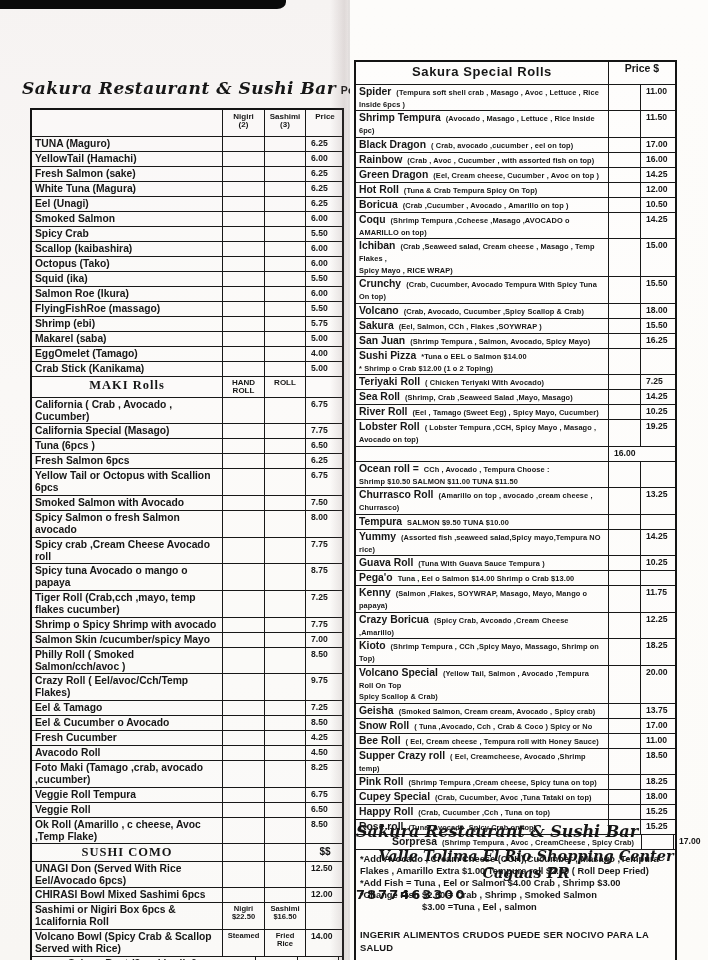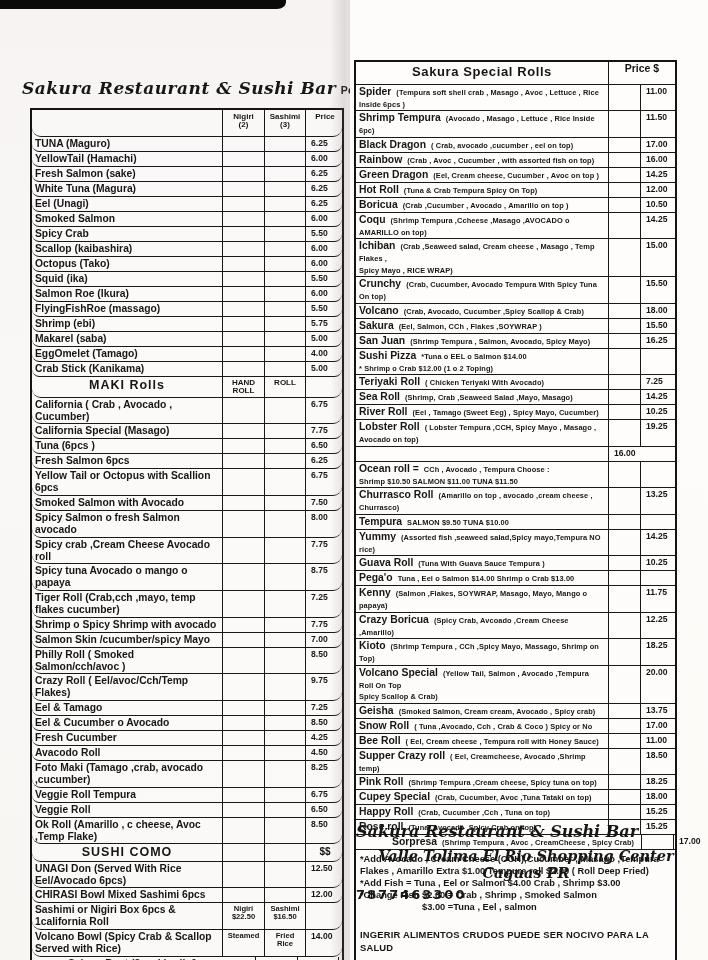--- a/index.html
+++ b/index.html
@@ -49,34 +49,34 @@
     font-family:"DejaVu Serif",serif;font-style:italic;font-weight:bold;
   }
   .lp-title .script{font-size:17px;letter-spacing:.5px;}
   .lp-title .suffix{font-size:10.5px;font-weight:bold;letter-spacing:.2px;}
   
   .menu-table{position:absolute;border:2px solid #141414;background:rgba(255,255,255,.35);}
   .left-table{left:30px;top:108px;width:310px;}
   .right-table{left:4px;top:60px;width:319px;} 
   .lrow,.rrow{display:grid;border-bottom:1.4px solid #181818;}
   .lrow:last-child,.rrow:last-child{border-bottom:none;padding-left:33px;}
-  .lrow{grid-template-columns:190px 42px 41px 37px;border-radius:9px;}
+  .lrow{grid-template-columns:190px 42px 41px 37px;}
   .rrow{grid-template-columns:252px 32px 35px;}
   .cell{
     padding:1px 3px;box-sizing:border-box;white-space:pre-line;
     font-size:10px;font-weight:bold;line-height:1.15;
     display:block;min-height:14px;
   }
   .cell + .cell{border-left:1.4px solid #181818;}
   .lrow .cell.item{font-size:10.3px;}
   .lrow .cell.c1,.lrow .cell.c2{font-size:7.6px;text-align:center;line-height:1.05;padding-top:2px;}
   .lrow .cell.price,.rrow .cell.price{font-size:8.6px;text-align:left;padding-left:5px;padding-top:2px;}
   .lrow.header .cell{font-size:8px;text-align:center;line-height:1.05;padding-top:3px;}
   .lrow.header{min-height:26px;}
-  .lrow.section .cell.item{font-size:12.5px;text-align:center;letter-spacing:1px;}
+  .lrow.section .cell.item{font-size:12.5px;text-align:center;letter-spacing:1px;font-family:Liberation Serif, serif;}
   .lrow.section .cell.c1,.lrow.section .cell.c2{font-size:8px;font-weight:bold;}
   .lrow.section .cell.price{font-size:10px;text-align:center;}
   .rrow .name{font-size:10.4px;font-weight:bold;margin-right:5px;}
   .rrow .desc{font-size:7.4px;font-weight:bold;letter-spacing:.1px;}
   .rrow.header{min-height:22px;}
   .rrow.header .cell.item{font-size:13px;text-align:center;letter-spacing:.6px;padding-top:3px;}
   .rrow.header .cell.pricehdr{grid-column:2/4;font-size:10.5px;text-align:center;padding-top:0;}
   
   .notes{border-top:1.6px solid #181818;padding:3px 4px 21px 4px;}
   .note-line{font-size:9.3px;font-weight:bold;line-height:1.3;}

